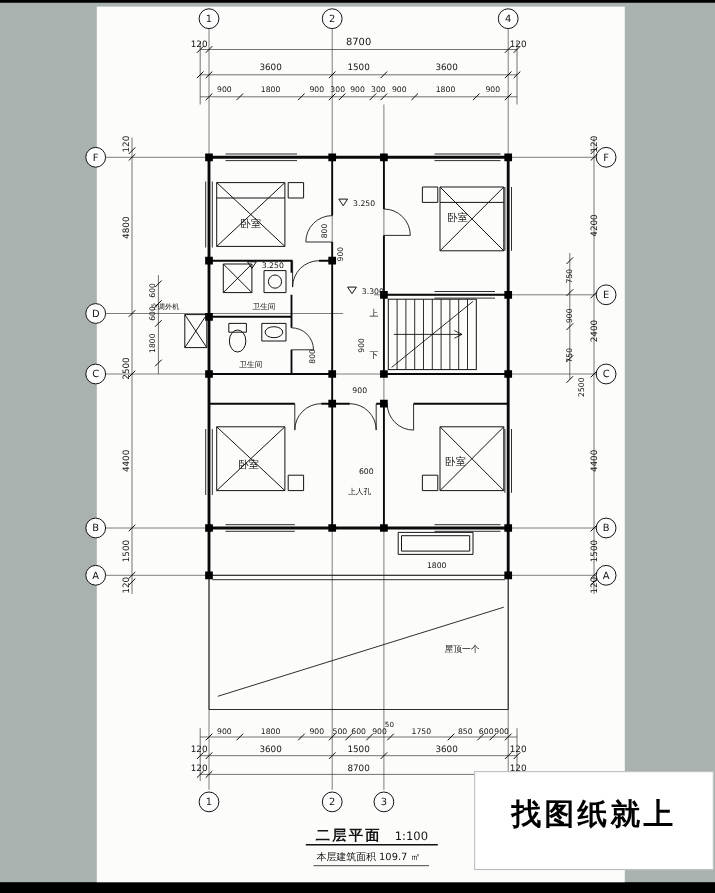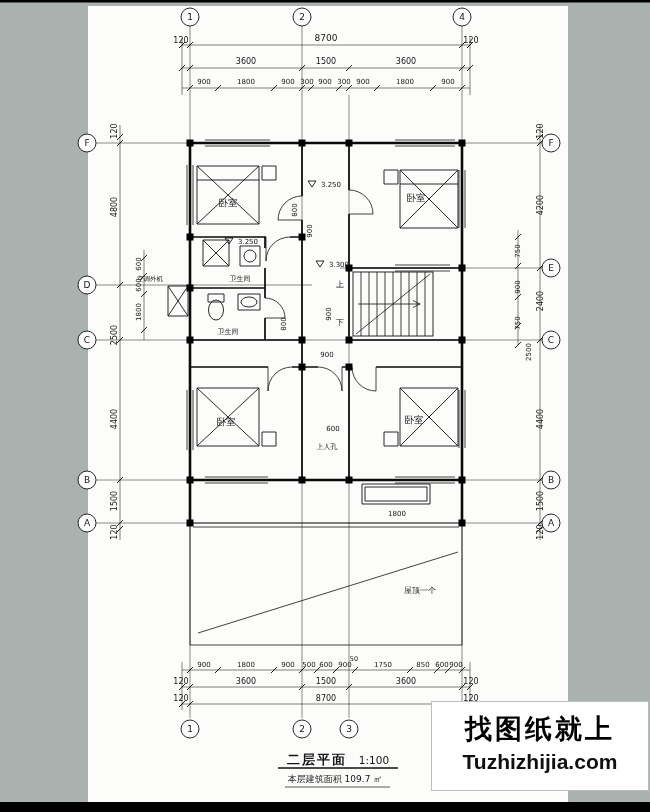--- a/index.html
+++ b/index.html
@@ -26,21 +26,21 @@
   .iwall{stroke:#0a0a0a;stroke-width:1.7;fill:none}
   .lite{stroke:#111;stroke-width:0.8;fill:none}
   .fix{stroke:#111;stroke-width:0.9;fill:none}
   .col{fill:#000;stroke:none}
   .tl1{stroke:#111;stroke-width:1.4;fill:none}
   .tl2{stroke:#111;stroke-width:0.7;fill:none}
   .wm{
     position:absolute;left:431px;top:701px;width:218px;height:90px;
     background:#ffffff;border:1px solid #b9bdbb;box-sizing:border-box;text-align:center;
   }
-  .wm1{font-size:27px;font-weight:bold;color:#000;margin-top:9px;letter-spacing:3px}
+  .wm1{font-size:27px;font-weight:bold;color:#000;margin-top:20px;letter-spacing:3px}
   .wm2{font-size:21px;font-weight:bold;color:#101010;margin-top:3px}
 </style>
 </head>
 <body>
 
 <svg width="650" height="812" viewBox="0 0 650 812">
 
   <rect x="0" y="0" width="650" height="2.5" fill="#000"></rect>
   <rect x="0" y="802" width="650" height="10" fill="#000"></rect>
   <rect x="88" y="6" width="480" height="796" fill="#fcfcfb"></rect>
@@ -230,14 +230,13 @@
     <text class="t13" x="317" y="764">二层平面</text>
     <text class="t10" x="374" y="764">1:100</text>
     <path class="tl1" d="M278,768 H398"></path>
     <text class="t9" x="335" y="782">本层建筑面积 109.7 ㎡</text>
     <path class="tl2" d="M285,787 H390"></path>
   </g>
 </svg>
 
 <div class="wm">
   <div class="wm1">找图纸就上</div>
-  <div class="wm2">Tuzhizhijia.com</div>
 </div>
 
 </body></html>

